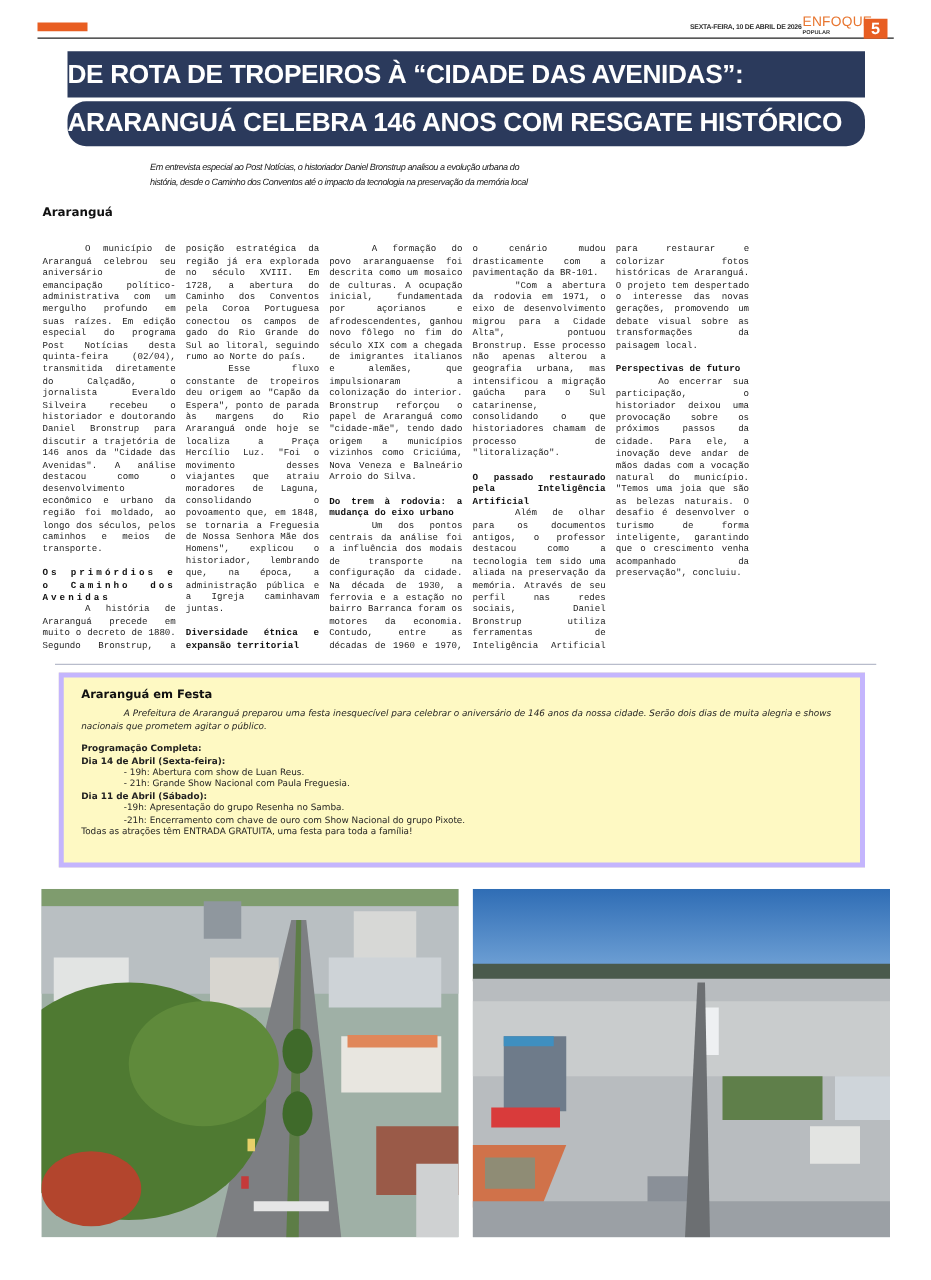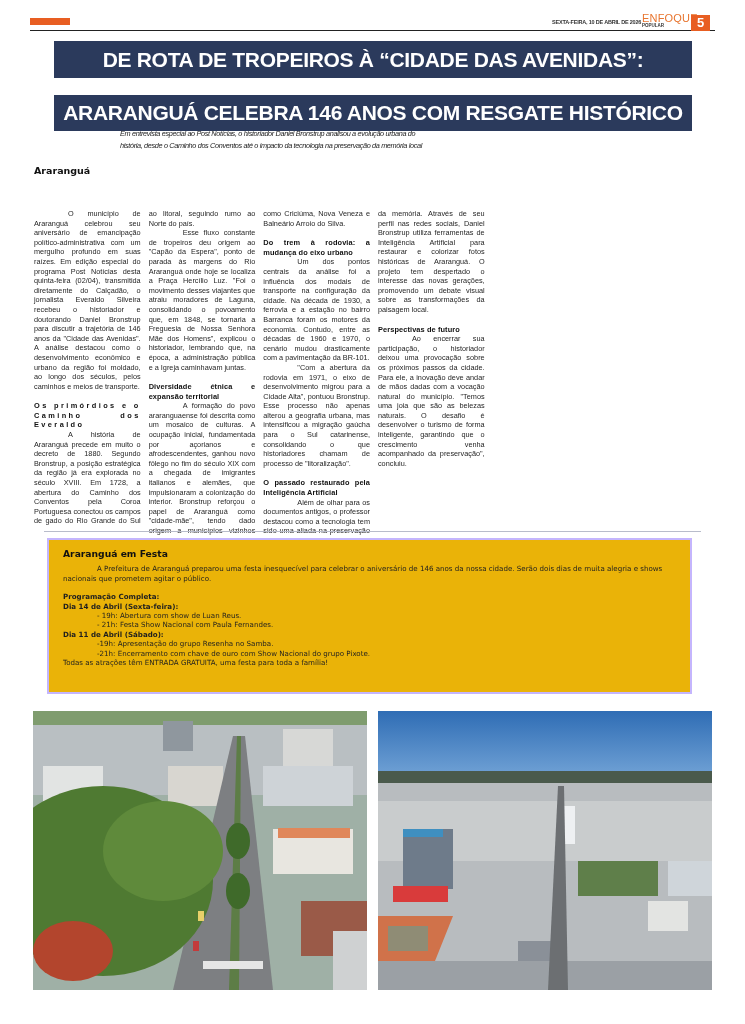--- a/index.html
+++ b/index.html
@@ -7,38 +7,38 @@
     body { position: relative; font-family: "DejaVu Sans", sans-serif; color: #1a1a1a; }
 
     .top-accent { position: absolute; left: 30px; top: 18px; width: 40px; height: 7px; background: #e85e22; }
     .top-rule { position: absolute; left: 30px; right: 30px; top: 30px; height: 1px; background: #222; }
     .masthead-date { position: absolute; left: 552px; top: 19px; font-family: "Liberation Sans", sans-serif; font-size: 5.5px; font-weight: bold; color: #333; letter-spacing: -0.2px; }
     .brand { position: absolute; left: 642px; top: 13px; line-height: 1; }
     .brand-main { font-family: "Liberation Sans", sans-serif; font-size: 11px; color: #e8752f; letter-spacing: 0.2px; display: block; }
     .brand-sub { font-family: "Liberation Sans", sans-serif; font-size: 4.5px; font-weight: bold; color: #333; display: block; margin-top: 0px; }
     .page-number { position: absolute; left: 691px; top: 15px; width: 19px; height: 16px; background: #e85e22; color: #fff; font-family: "Liberation Sans", sans-serif; font-weight: bold; font-size: 13px; text-align: center; line-height: 16px; }
 
-    .headline-bar { position: absolute; left: 54px; width: 638px; background: #2b3a5c; color: #fff; font-family: "Liberation Sans", sans-serif; font-weight: bold; text-align: center; letter-spacing: -0.3px; }
+    .headline-bar { position: absolute; left: 54px; width: 638px; background: #2b3a5c; color: #fff; font-family: "Liberation Sans", sans-serif; font-weight: bold; letter-spacing: -0.3px; }
     .headline-1 { top: 41px; height: 37px; font-size: 21px; line-height: 37px; }
-    .headline-2 { top: 95px; height: 36px; font-size: 21px; line-height: 36px; }
+    .headline-2 { top: 81px; height: 36px; font-size: 21px; line-height: 36px; border-radius: 15px; }
 
     .deck { position: absolute; left: 120px; width: 505px; top: 128px; text-align: left; font-family: "Liberation Sans Narrow", "Liberation Sans", sans-serif; font-style: italic; font-size: 7.3px; line-height: 12px; color: #222; letter-spacing: -0.35px; }
 
     .kicker { position: absolute; left: 34px; top: 165px; font-family: "DejaVu Sans", sans-serif; font-weight: bold; font-size: 9.5px; color: #111; }
 
-    .columns { position: absolute; left: 34px; top: 209px; width: 680px; height: 330px; column-count: 6; column-gap: 8px; column-fill: auto; font-family: Liberation Sans, sans-serif; font-size: 7.3px; line-height: 9.6px; color: #1f1f1f; text-align: justify; text-align-last: left; }
+    .columns { position: absolute; left: 34px; top: 196px; width: 680px; height: 330px; column-count: 6; column-gap: 8px; column-fill: auto; font-family: Liberation Mono, monospace; font-size: 7.3px; line-height: 9.6px; color: #1f1f1f; text-align: justify; text-align-last: left; }
     .columns p { margin: 0; text-indent: 34px; }
     .columns h4 { font-size: 7.4px; font-weight: bold; line-height: 9.6px; margin-top: 10px; color: #111; letter-spacing: 0.1px; }
     .columns h4.spaced { letter-spacing: 2.4px; }
 
     .section-rule { position: absolute; left: 44px; right: 44px; top: 531px; height: 1px; background: #b8bccb; }
 
-    .box { position: absolute; left: 47px; top: 538px; width: 645px; height: 156px; border: 2px solid #c4b5fd; background: #eab308; padding: 9px 14px; font-family: "DejaVu Sans", sans-serif; font-size: 7.1px; line-height: 9.4px; color: #1f1f1f; }
+    .box { position: absolute; left: 47px; top: 538px; width: 645px; height: 156px; border: 4px solid #c4b5fd; background: #fef9c3; padding: 9px 14px; font-family: "DejaVu Sans", sans-serif; font-size: 7.1px; line-height: 9.4px; color: #1f1f1f; }
     .box-title { font-weight: bold; font-size: 9.2px; margin-bottom: 6px; color: #111; }
-    .box-intro { text-indent: 34px; margin-bottom: 9px; }
+    .box-intro { text-indent: 34px; margin-bottom: 9px; font-style: italic; }
     .box-strong { font-weight: bold; }
     .box-item { padding-left: 34px; }
 
     .photo { position: absolute; top: 711px; height: 279px; overflow: hidden; }
     .photo-left { left: 33px; width: 334px; }
     .photo-right { left: 378px; width: 334px; }
     .photo svg { width: 100%; height: 100%; display: block; }
   </style>
 </head>
 <body>
@@ -57,21 +57,21 @@
 
 <div class="deck">
   <div>Em entrevista especial ao Post Notícias, o historiador Daniel Bronstrup analisou a evolução urbana do</div>
   <div>história, desde o Caminho dos Conventos até o impacto da tecnologia na preservação da memória local</div>
 </div>
 
 <div class="kicker">Araranguá</div>
 
 <div class="columns" id="article-columns">
     <p>O município de Araranguá celebrou seu aniversário de emancipação político-administrativa com um mergulho profundo em suas raízes. Em edição especial do programa Post Notícias desta quinta-feira (02/04), transmitida diretamente do Calçadão, o jornalista Everaldo Silveira recebeu o historiador e doutorando Daniel Bronstrup para discutir a trajetória de 146 anos da "Cidade das Avenidas". A análise destacou como o desenvolvimento econômico e urbano da região foi moldado, ao longo dos séculos, pelos caminhos e meios de transporte.</p>
-    <h4 class="spaced">Os primórdios e o Caminho dos Everaldo</h4>
+    <h4 class="spaced">Os primórdios e o Caminho dos Avenidas</h4>
     <p>A história de Araranguá precede em muito o decreto de 1880. Segundo Bronstrup, a posição estratégica da região já era explorada no século XVIII. Em 1728, a abertura do Caminho dos Conventos pela Coroa Portuguesa conectou os campos de gado do Rio Grande do Sul ao litoral, seguindo rumo ao Norte do país.</p>
     <p>Esse fluxo constante de tropeiros deu origem ao "Capão da Espera", ponto de parada às margens do Rio Araranguá onde hoje se localiza a Praça Hercílio Luz. "Foi o movimento desses viajantes que atraiu moradores de Laguna, consolidando o povoamento que, em 1848, se tornaria a Freguesia de Nossa Senhora Mãe dos Homens", explicou o historiador, lembrando que, na época, a administração pública e a Igreja caminhavam juntas.</p>
     <h4>Diversidade étnica e expansão territorial</h4>
     <p>A formação do povo araranguaense foi descrita como um mosaico de culturas. A ocupação inicial, fundamentada por açorianos e afrodescendentes, ganhou novo fôlego no fim do século XIX com a chegada de imigrantes italianos e alemães, que impulsionaram a colonização do interior. Bronstrup reforçou o papel de Araranguá como "cidade-mãe", tendo dado origem a municípios vizinhos como Criciúma, Nova Veneza e Balneário Arroio do Silva.</p>
     <h4>Do trem à rodovia: a mudança do eixo urbano</h4>
     <p>Um dos pontos centrais da análise foi a influência dos modais de transporte na configuração da cidade. Na década de 1930, a ferrovia e a estação no bairro Barranca foram os motores da economia. Contudo, entre as décadas de 1960 e 1970, o cenário mudou drasticamente com a pavimentação da BR-101.</p>
     <p>"Com a abertura da rodovia em 1971, o eixo de desenvolvimento migrou para a Cidade Alta", pontuou Bronstrup. Esse processo não apenas alterou a geografia urbana, mas intensificou a migração gaúcha para o Sul catarinense, consolidando o que historiadores chamam de processo de "litoralização".</p>
     <h4>O passado restaurado pela Inteligência Artificial</h4>
     <p>Além de olhar para os documentos antigos, o professor destacou como a tecnologia tem sido uma aliada na preservação da memória. Através de seu perfil nas redes sociais, Daniel Bronstrup utiliza ferramentas de Inteligência Artificial para restaurar e colorizar fotos históricas de Araranguá. O projeto tem despertado o interesse das novas gerações, promovendo um debate visual sobre as transformações da paisagem local.</p>
     <h4>Perspectivas de futuro</h4>
@@ -79,21 +79,21 @@
   </div>
 
 <div class="section-rule"></div>
 
 <div class="box">
   <div class="box-title">Araranguá em Festa</div>
   <div class="box-intro">A Prefeitura de Araranguá preparou uma festa inesquecível para celebrar o aniversário de 146 anos da nossa cidade. Serão dois dias de muita alegria e shows nacionais que prometem agitar o público.</div>
   <div class="box-strong">Programação Completa:</div>
   <div class="box-strong">Dia 14 de Abril (Sexta-feira):</div>
   <div class="box-item">- 19h: Abertura com show de Luan Reus.</div>
-  <div class="box-item">- 21h: Festa Show Nacional com Paula Fernandes.</div>
+  <div class="box-item">- 21h: Grande Show Nacional com Paula Freguesia.</div>
   <div class="box-strong">Dia 11 de Abril (Sábado):</div>
   <div class="box-item">-19h: Apresentação do grupo Resenha no Samba.</div>
   <div class="box-item">-21h: Encerramento com chave de ouro com Show Nacional do grupo Pixote.</div>
   <div>Todas as atrações têm ENTRADA GRATUITA, uma festa para toda a família!</div>
 </div>
 
 <div class="photo photo-left" title="Aerial view of a tree-lined avenue in Araranguá">
   <svg viewBox="0 0 334 279" preserveAspectRatio="none">
     <rect width="334" height="279" fill="#9fb0a6"></rect>
     <rect width="334" height="14" fill="#7f9c6e"></rect>

